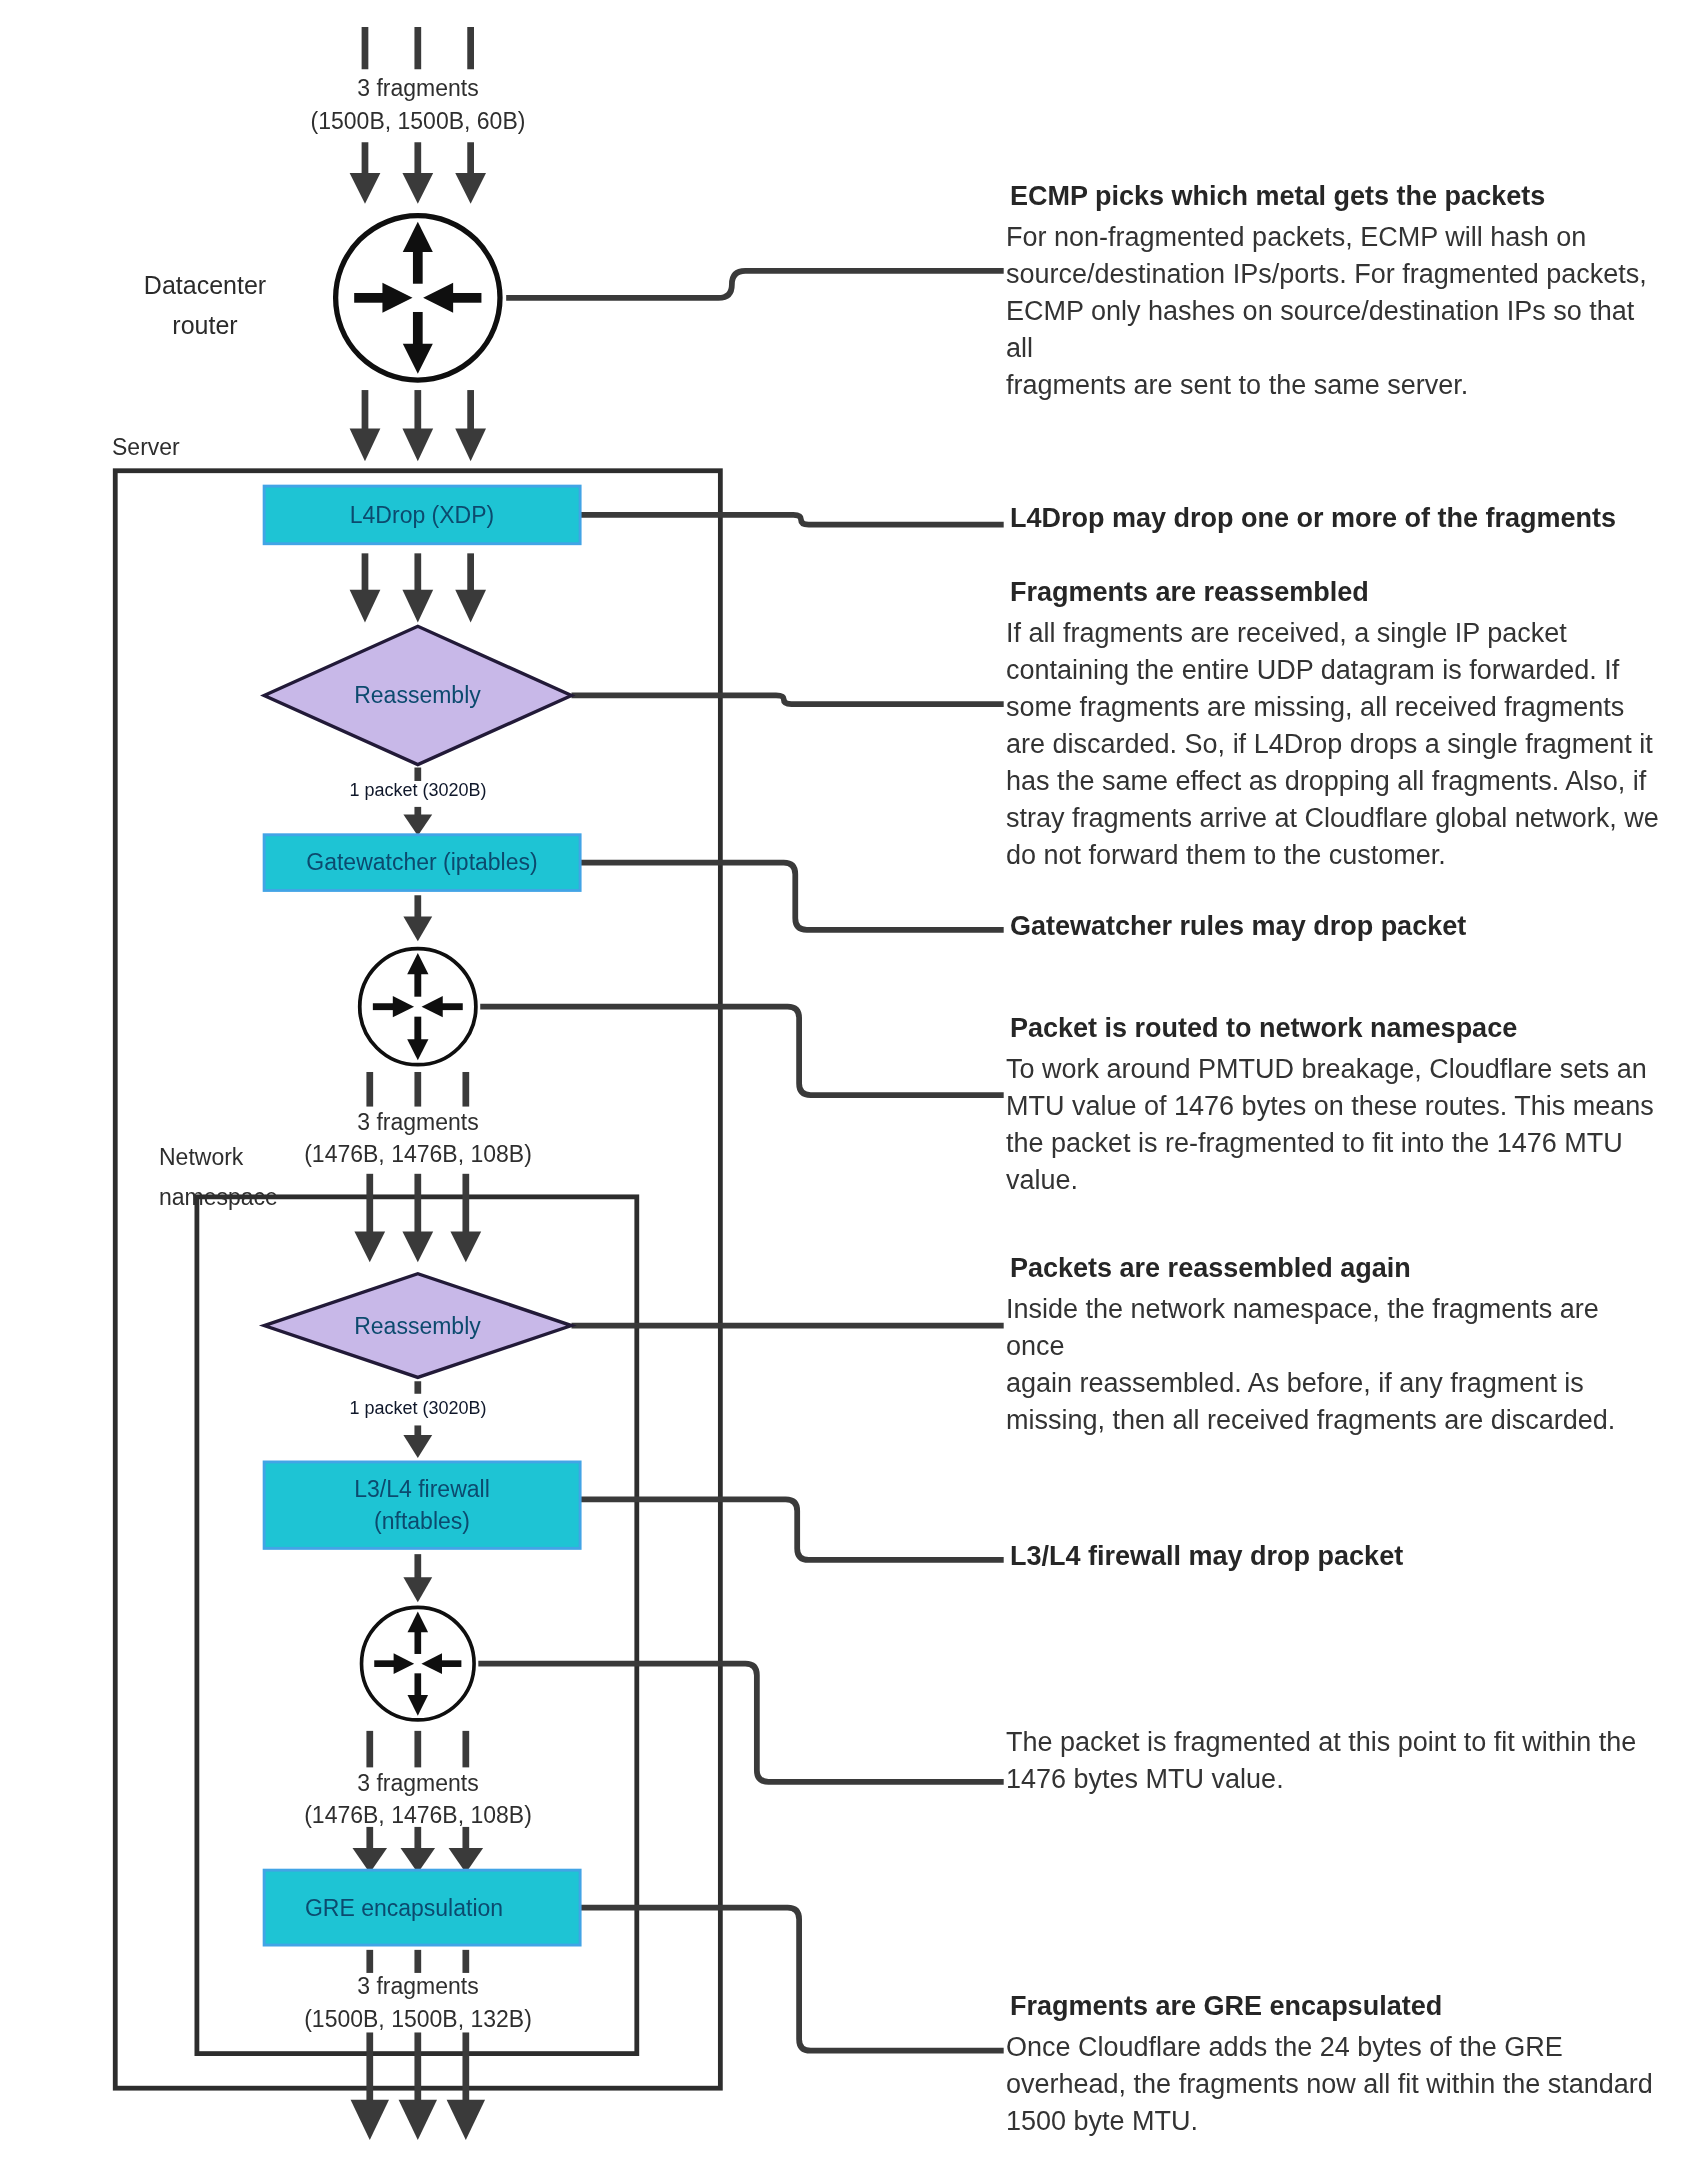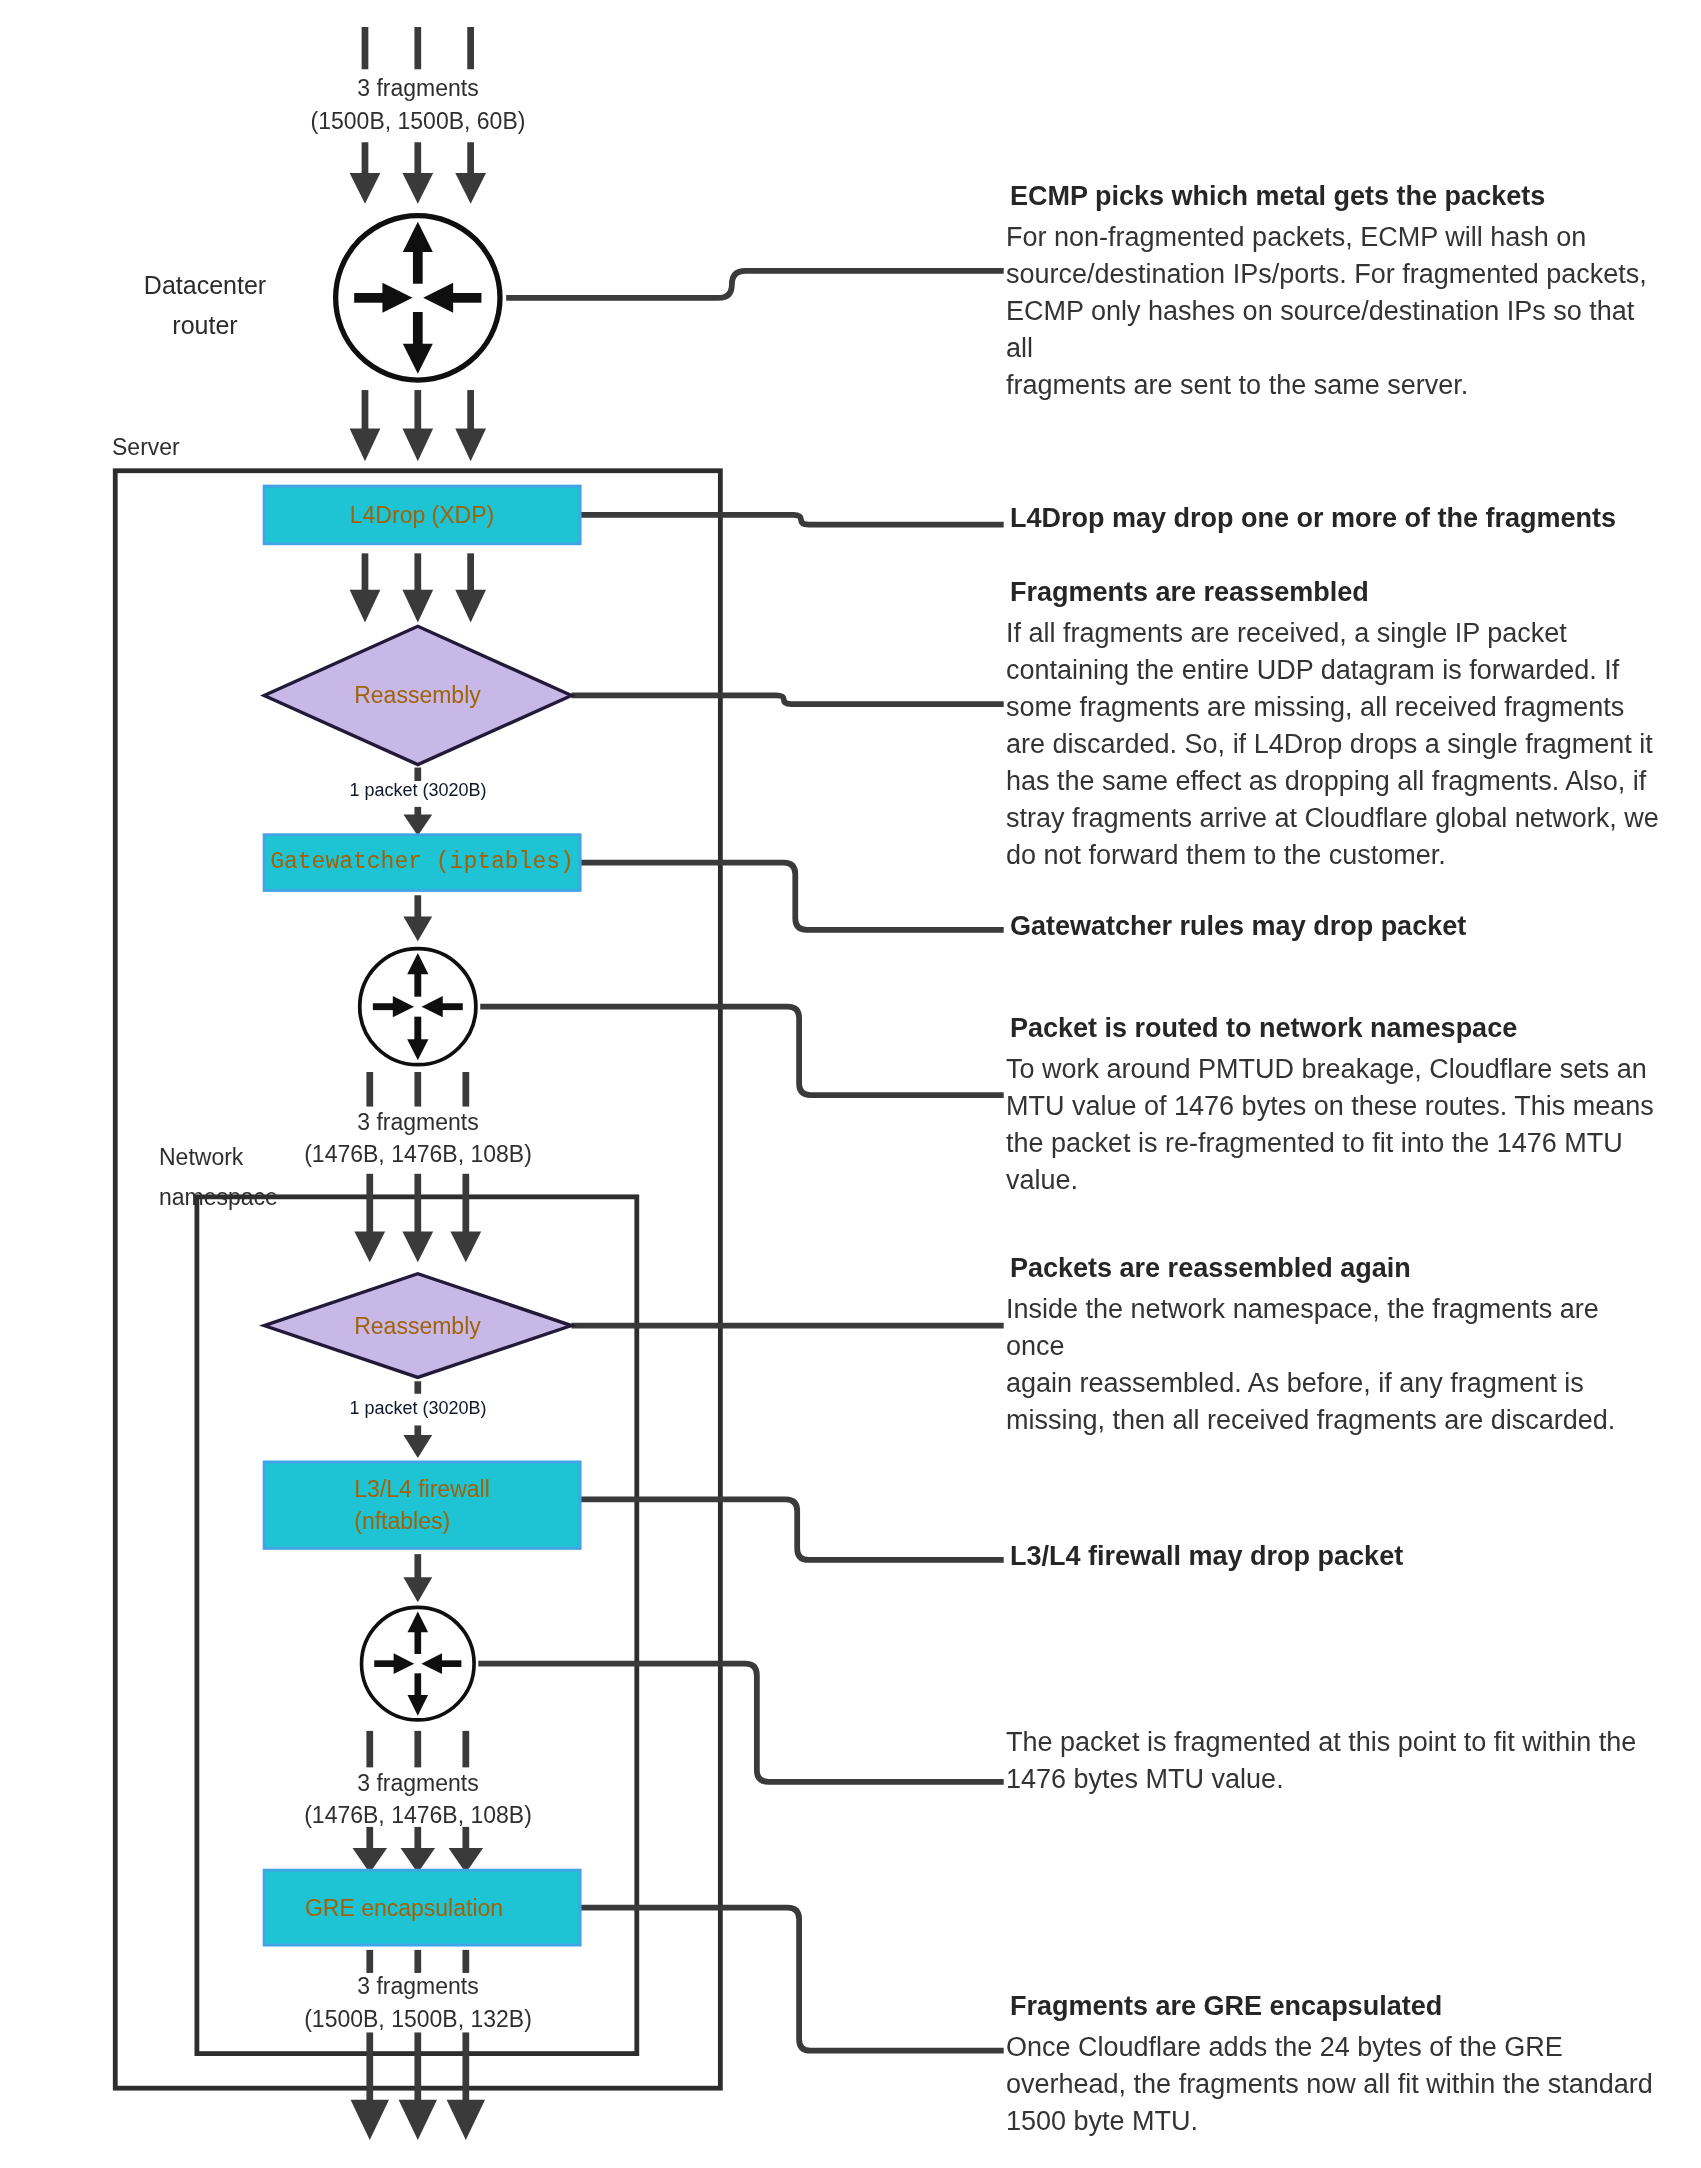--- a/index.html
+++ b/index.html
@@ -2,21 +2,21 @@
 <html><head>
 <meta charset="utf-8">
 <style>
   html,body{margin:0;padding:0;background:#ffffff;}
   #canvas{position:relative;width:1701px;height:2168px;background:#ffffff;overflow:hidden;
           font-family:"Liberation Sans","DejaVu Sans",sans-serif;color:#2e2e2e;}
   #shapes{position:absolute;left:0;top:0;}
   .dlabel{position:absolute;font-size:23px;line-height:31px;color:#2e2e2e;text-align:center;white-space:pre-line;}
   .dlabel.left{text-align:left;}
   .boxlabel{position:absolute;display:flex;align-items:center;justify-content:center;
-            font-size:23px;line-height:32px;color:#a16207;text-align:left;white-space:pre-line;}
+            font-size:23px;line-height:32px;color:#0c4a6e;text-align:center;white-space:pre-line;}
   .packet{position:absolute;font-size:18px;line-height:33px;color:#0f172a;text-align:center;}
   .bigname{position:absolute;font-size:25px;line-height:40px;color:#2b2b2b;text-align:center;white-space:pre-line;}
   .note{position:absolute;left:1006px;width:657px;}
   .note h3{margin:4px;font-size:27px;line-height:37px;font-weight:700;color:#262626;}
   .note p{margin:0;font-size:27px;line-height:37px;color:#333333;white-space:pre-line;}
 </style>
 </head>
 <body>
 
 <div id="canvas">
@@ -143,21 +143,21 @@
 </svg>
 
 <div class="dlabel" style="left:274px;top:73px;width:288px;">3 fragments</div>
 <div class="dlabel" style="left:250px;top:106px;width:336px;">(1500B, 1500B, 60B)</div>
 <div class="bigname" style="left:104px;top:265px;width:202px;">Datacenter
 router</div>
 <div class="dlabel left" style="left:112px;top:432px;width:144px;">Server</div>
 <div class="boxlabel" style="left:264px;top:486px;width:316px;height:58px;">L4Drop (XDP)</div>
 <div class="boxlabel" style="left:283px;top:626px;width:269px;height:138px;">Reassembly</div>
 <div class="packet" style="left:250px;top:774px;width:336px;">1 packet (3020B)</div>
-<div class="boxlabel" style="left:264px;top:835px;width:316px;height:54px;font-family:Liberation Mono, monospace;">Gatewatcher (iptables)</div>
+<div class="boxlabel" style="left:264px;top:835px;width:316px;height:54px;">Gatewatcher (iptables)</div>
 <div class="dlabel" style="left:274px;top:1107px;width:288px;">3 fragments</div>
 <div class="dlabel" style="left:250px;top:1139px;width:336px;">(1476B, 1476B, 108B)</div>
 <div class="dlabel left" style="left:159px;top:1137px;width:211px;line-height:40px;">Network
 namespace</div>
 <div class="boxlabel" style="left:283px;top:1274px;width:269px;height:104px;">Reassembly</div>
 <div class="packet" style="left:250px;top:1392px;width:336px;">1 packet (3020B)</div>
 <div class="boxlabel" style="left:264px;top:1462px;width:316px;height:86px;">L3/L4 firewall
 (nftables)</div>
 <div class="dlabel" style="left:274px;top:1768px;width:288px;">3 fragments</div>
 <div class="dlabel" style="left:250px;top:1800px;width:336px;">(1476B, 1476B, 108B)</div>

